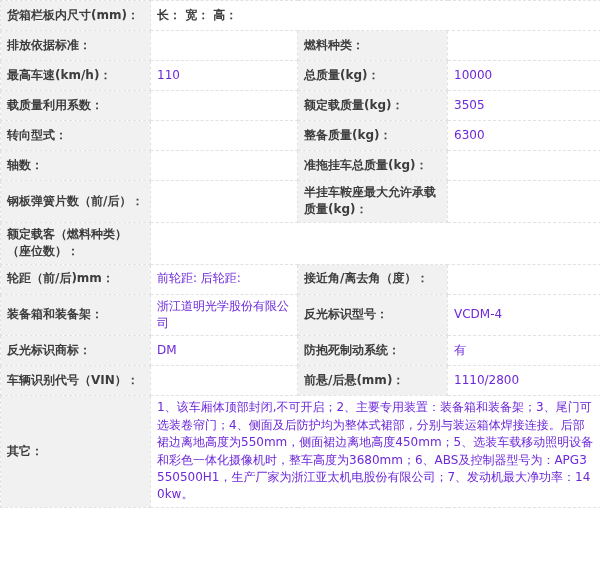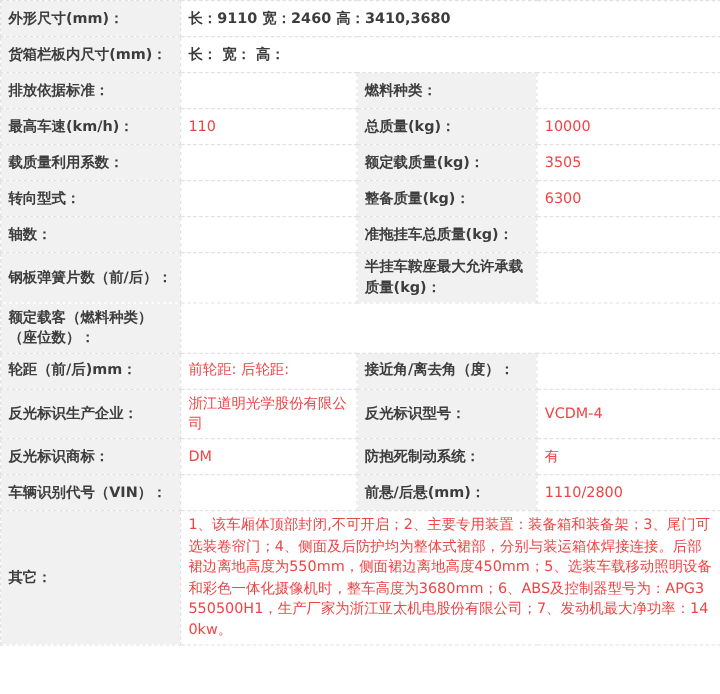--- a/index.html
+++ b/index.html
@@ -25,40 +25,36 @@
     vertical-align: middle;
     word-break: break-all;
     overflow: hidden;
   }
   .spec-table td { height: 23px; }
   .lbl {
     background: #f1f1f1;
     font-weight: bold;
     color: #3d3d3d;
   }
-  .val { color: #ef4444; }
+  .val { color: #6d28d9; }
   .val.bold { font-weight: bold; color: #3d3d3d; }
 </style>
 </head>
 <body>
 
 <div class="page">
 
   <table class="spec-table">
     <colgroup>
       <col style="width:150px">
       <col style="width:147px">
       <col style="width:150px">
       <col style="width:153px">
     </colgroup>
     <tbody>
-        <tr>
-          <td colspan="1" class="lbl">外形尺寸(mm)：</td>
-          <td colspan="3" class="val bold">长：9110 宽：2460 高：3410,3680</td>
-        </tr>
         <tr>
           <td colspan="1" class="lbl">货箱栏板内尺寸(mm)：</td>
           <td colspan="3" class="val bold">长： 宽： 高：</td>
         </tr>
         <tr>
           <td colspan="1" class="lbl">排放依据标准：</td>
           <td colspan="1" class="val"></td>
           <td colspan="1" class="lbl">燃料种类：</td>
           <td colspan="1" class="val"></td>
         </tr>
@@ -96,21 +92,21 @@
           <td colspan="1" class="lbl">额定载客（燃料种类）（座位数）：</td>
           <td colspan="3" class="val"></td>
         </tr>
         <tr>
           <td colspan="1" class="lbl">轮距（前/后)mm：</td>
           <td colspan="1" class="val">前轮距: 后轮距:</td>
           <td colspan="1" class="lbl">接近角/离去角（度）：</td>
           <td colspan="1" class="val"></td>
         </tr>
         <tr>
-          <td colspan="1" class="lbl">反光标识生产企业：</td>
+          <td colspan="1" class="lbl">装备箱和装备架：</td>
           <td colspan="1" class="val">浙江道明光学股份有限公司</td>
           <td colspan="1" class="lbl">反光标识型号：</td>
           <td colspan="1" class="val">VCDM-4</td>
         </tr>
         <tr>
           <td colspan="1" class="lbl">反光标识商标：</td>
           <td colspan="1" class="val">DM</td>
           <td colspan="1" class="lbl">防抱死制动系统：</td>
           <td colspan="1" class="val">有</td>
         </tr>

